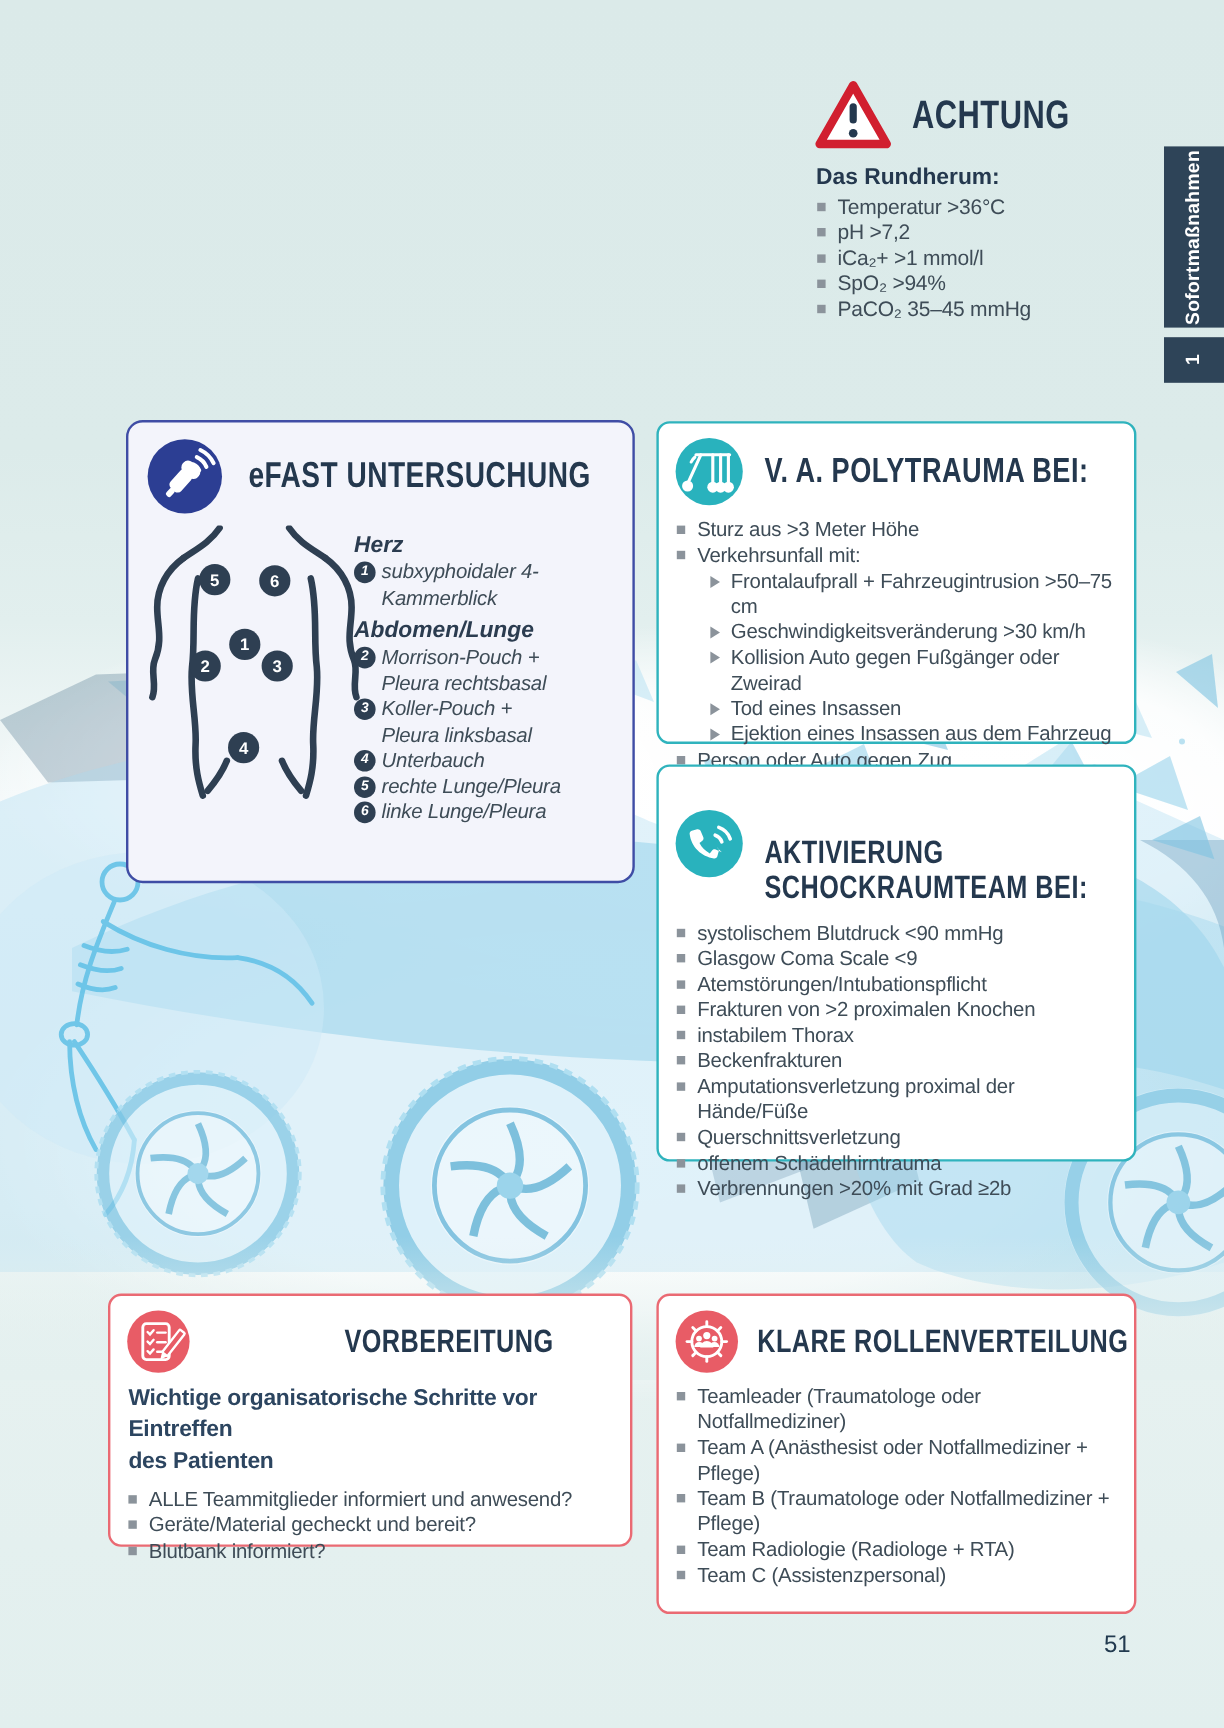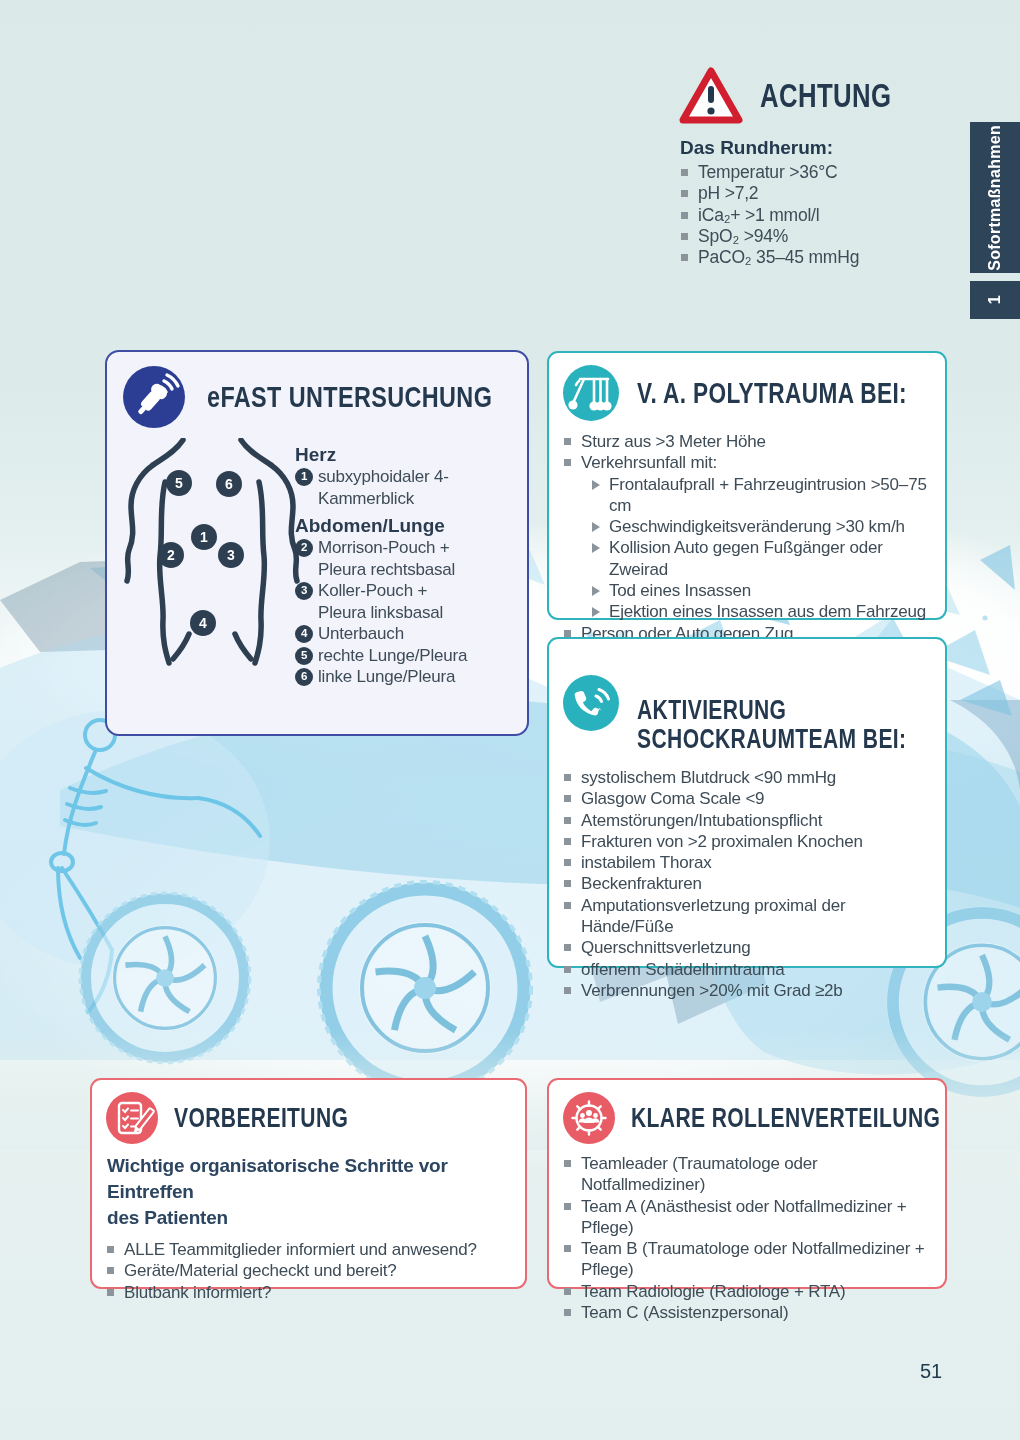--- a/index.html
+++ b/index.html
@@ -29,35 +29,35 @@
   .side-tab{position:absolute;left:970px;width:50px;background:#2e4458;z-index:2;
     display:flex;align-items:center;justify-content:center;}
   .vtext{writing-mode:vertical-rl;transform:rotate(180deg);color:#fff;font-weight:700;font-size:16px;letter-spacing:.3px;}
   
   #efast{left:105px;top:350px;width:424px;height:386px;border:2px solid #3f4da5;background:#f3f4fb;border-radius:14px;}
   #efast .card-head{padding:14px 16px 0 16px;gap:22px;}
   #efast-diagram{position:absolute;left:12px;top:86px;width:190px;height:228px;}
   #efast-diagram svg{position:absolute;left:0;top:0;}
   .dmark{position:absolute;width:26px;height:26px;border-radius:50%;background:#2e3f52;color:#fff;
     font-weight:700;font-size:14px;display:flex;align-items:center;justify-content:center;}
-  #efast-lists{position:absolute;left:188px;top:92px;width:228px;}
+  #efast-lists{position:absolute;left:188px;top:92px;width:228px;font-style:italic;}
   
   #polytrauma{left:547px;top:351px;width:400px;height:269px;border:2px solid #2fb3bd;}
   #polytrauma .card-head{padding:12px 14px 0 14px;gap:18px;}
   #polytrauma .blist{margin:10px 12px 0 12px;}
   #aktivierung{left:547px;top:637px;width:400px;height:331px;border:2px solid #2fb3bd;}
   #aktivierung .card-head{padding:13px 14px 0 14px;gap:18px;}
   #aktivierung .blist{margin:13px 12px 0 12px;}
   .two-line-title{display:flex;flex-direction:column;margin-top:44px;}
   
   #vorbereitung{left:90px;top:1078px;width:437px;height:211px;border:2px solid #ea6a73;}
-  #vorbereitung .card-head{padding:12px 28px 0 14px;gap:16px;}
+  #vorbereitung .card-head{padding:12px 14px 0 14px;gap:16px;justify-content:space-between;}
   .vb-sub{margin:9px 14px 0 15px;font-size:19px;line-height:26px;font-weight:700;color:#2c4560;letter-spacing:-.2px;}
   #vorbereitung .blist{margin:8px 12px 0 12px;}
-  #rollen{left:547px;top:1078px;width:400px;height:211px;border:2px solid #ea6a73;}
+  #rollen{left:547px;top:1078px;width:400px;height:267px;border:2px solid #ea6a73;}
   #rollen .card-head{padding:12px 14px 0 14px;gap:16px;}
   #rollen .blist{margin:9px 10px 0 12px;}
   
   #pagenum{position:absolute;left:920px;top:1360px;font-size:20px;color:#223a4f;z-index:2;}
   .icon-circle{flex:none;border-radius:50%;display:flex;align-items:center;justify-content:center;}
 </style>
 </head>
 <body>
 
 <div class="page">

